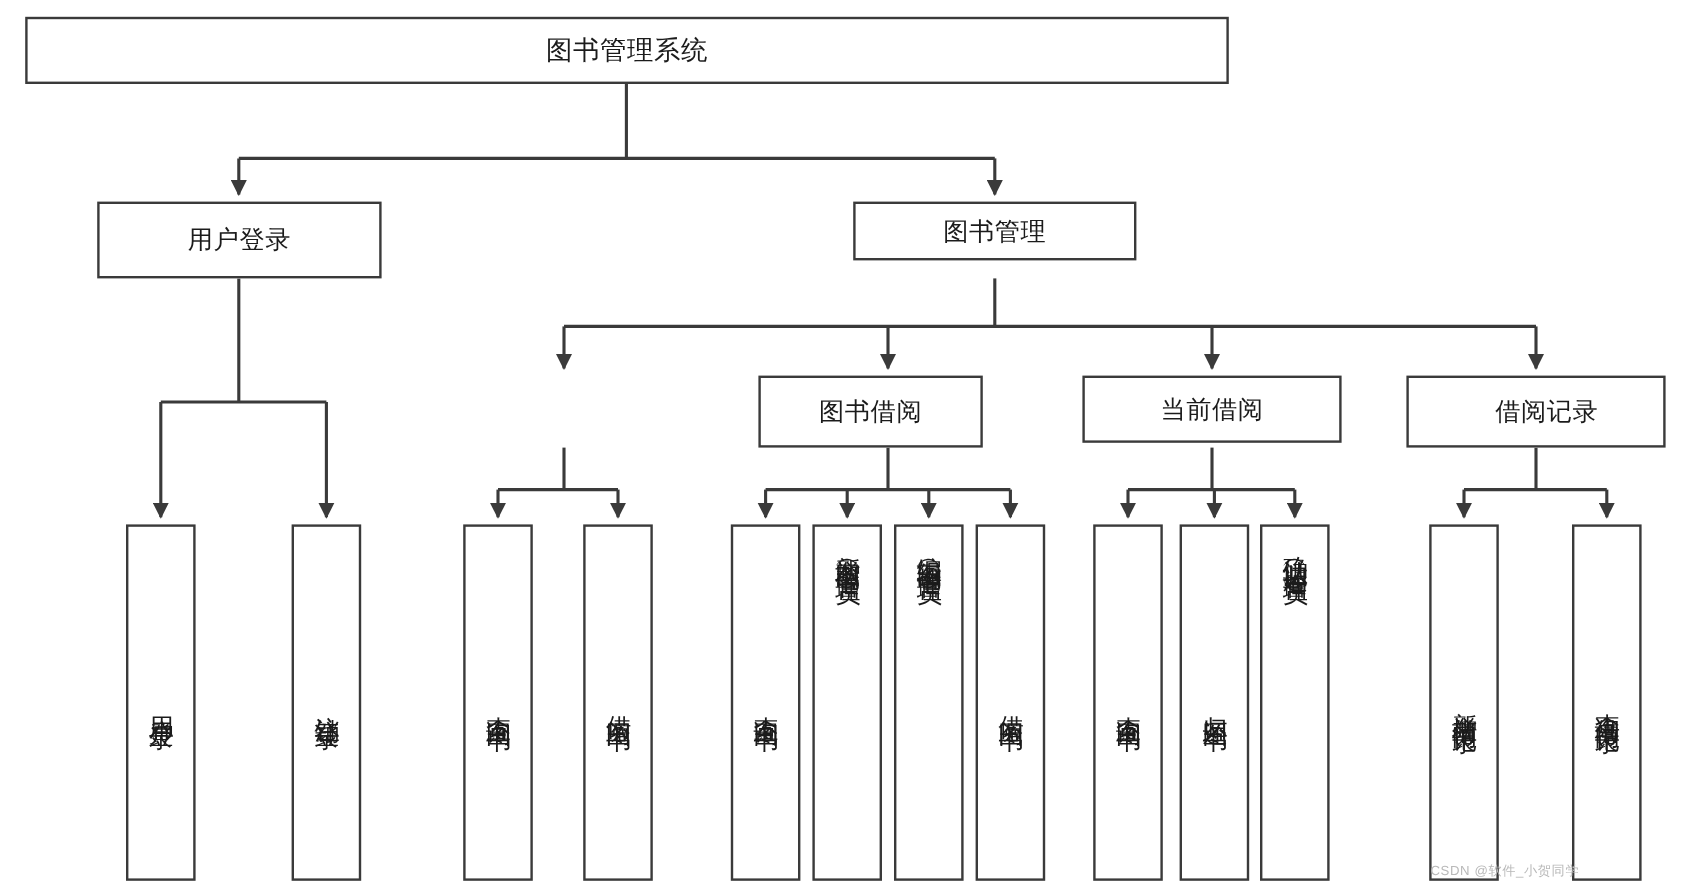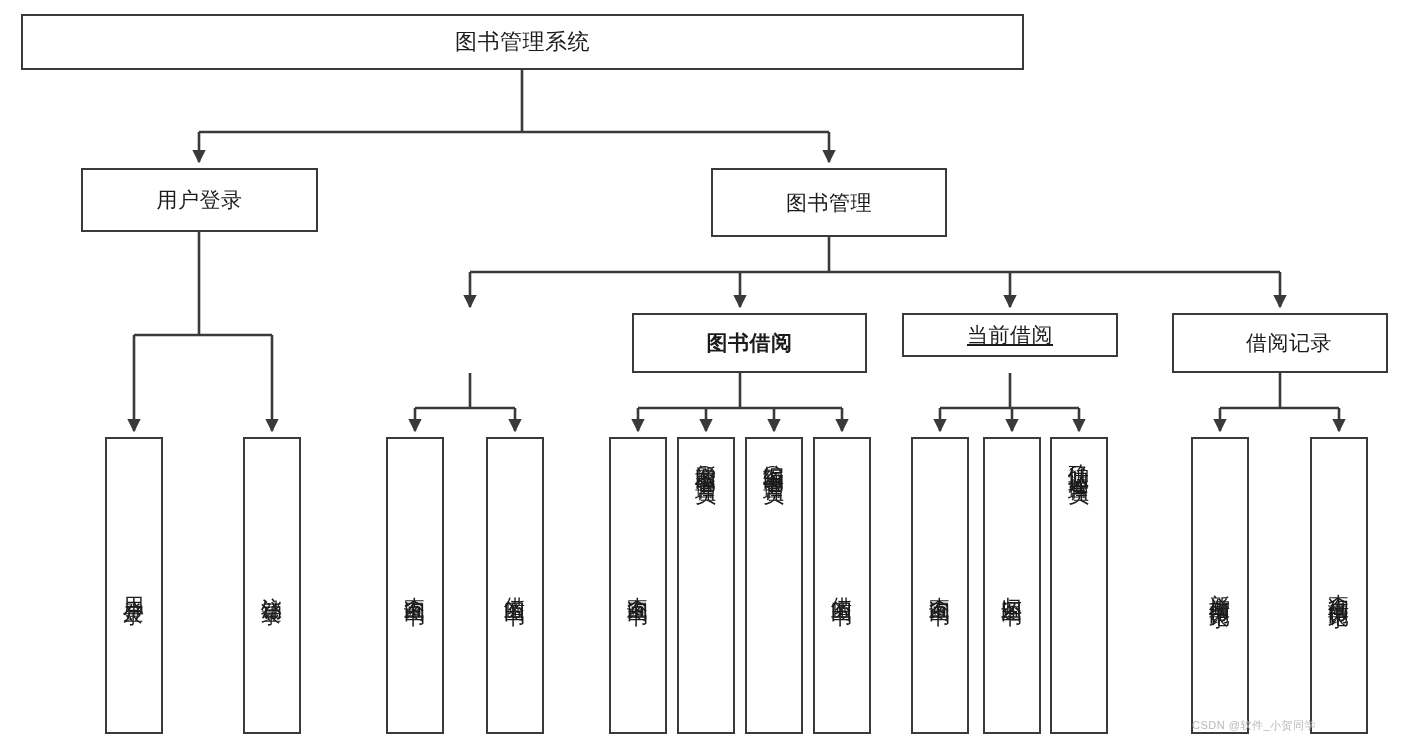--- a/index.html
+++ b/index.html
@@ -127,28 +127,28 @@
     </g>
   </svg>
 
   <div class="node node-root node-h" id="node-root" style="left: 21px; top: 14px; width: 1003px; height: 56px; border-color: rgb(58, 58, 58); background: rgb(255, 255, 255); color: rgb(27, 27, 27);">
     <span>图书管理系统</span>
   </div>
 
   <div class="node node-h" id="node-l1-0" style="left: 81px; top: 168px; width: 237px; height: 64px; border-color: rgb(58, 58, 58); background: rgb(255, 255, 255); color: rgb(27, 27, 27);">
     <span>用户登录</span>
   </div>
-  <div class="node node-h" id="node-l1-1" style="left: 711px; top: 168px; width: 236px; height: 69px; border-color: rgb(58, 58, 58); background: rgb(255, 255, 255); color: rgb(27, 27, 27);">
+  <div class="node node-h" id="node-l1-1" style="left: 711px; top: 168px; width: 236px; height: 49px; border-color: rgb(58, 58, 58); background: rgb(255, 255, 255); color: rgb(27, 27, 27);">
     <span>图书管理</span>
   </div>
 
-  <div class="node node-h" id="node-l2-1" style="left: 632px; top: 313px; width: 235px; height: 60px; border-color: rgb(58, 58, 58); background: rgb(255, 255, 255); color: rgb(27, 27, 27); font-weight: bold;">
+  <div class="node node-h" id="node-l2-1" style="left: 632px; top: 313px; width: 187px; height: 60px; border-color: rgb(58, 58, 58); background: rgb(255, 255, 255); color: rgb(27, 27, 27);">
     <span>图书借阅</span>
   </div>
-  <div class="node node-h" id="node-l2-2" style="left: 902px; top: 313px; width: 216px; height: 44px; border-color: rgb(58, 58, 58); background: rgb(255, 255, 255); color: rgb(27, 27, 27); text-decoration: underline;">
+  <div class="node node-h" id="node-l2-2" style="left: 902px; top: 313px; width: 216px; height: 56px; border-color: rgb(58, 58, 58); background: rgb(255, 255, 255); color: rgb(27, 27, 27);">
     <span>当前借阅</span>
   </div>
   <div class="node node-h" id="node-l2-3" style="left: 1172px; top: 313px; width: 216px; height: 60px; border-color: rgb(58, 58, 58); background: rgb(255, 255, 255); color: rgb(27, 27, 27); padding-left: 18px;">
     <span>借阅记录</span>
   </div>
 
   <div class="node leaf" id="leaf-0" style="left: 105px; top: 437px; width: 58px; height: 297px; border-color: rgb(58, 58, 58); background: rgb(255, 255, 255); color: rgb(27, 27, 27);">
     <span class="node-v">用户登录</span>
   </div>
   <div class="node leaf" id="leaf-1" style="left: 243px; top: 437px; width: 58px; height: 297px; border-color: rgb(58, 58, 58); background: rgb(255, 255, 255); color: rgb(27, 27, 27);">

